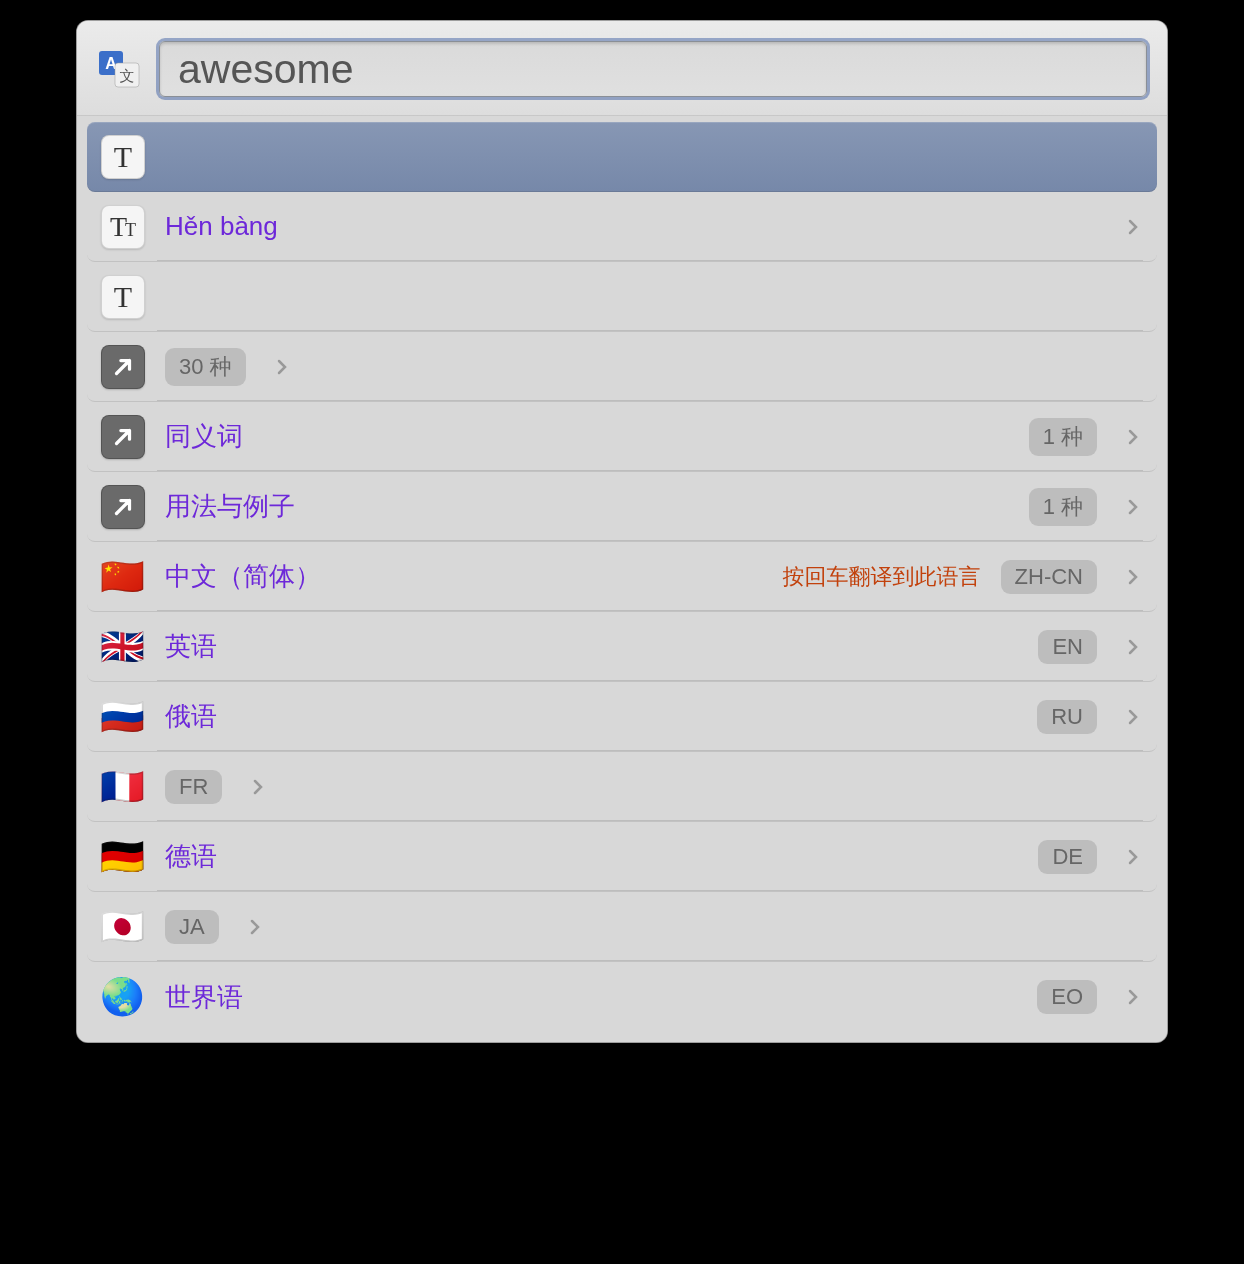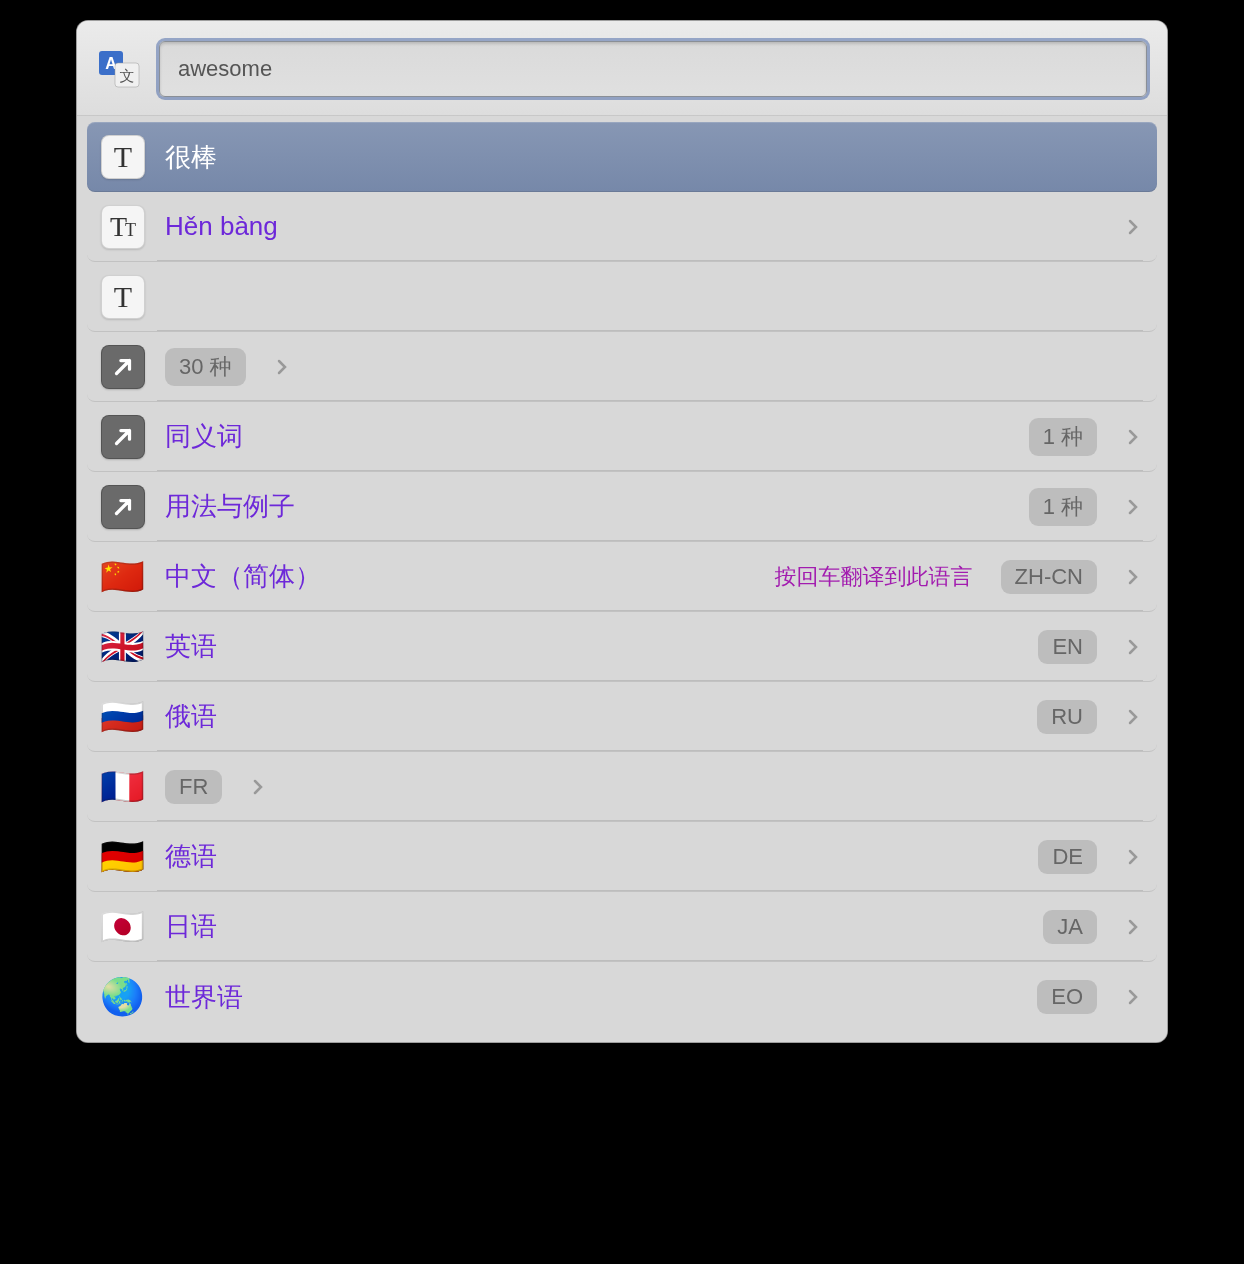--- a/index.html
+++ b/index.html
@@ -39,21 +39,21 @@
       flex-shrink: 0;
       position: relative;
     }
     .app-icon svg {
       width: 100%;
       height: 100%;
     }
     .search-input {
       flex: 1;
       height: 56px;
-      font-size: 22px;
+      font-size: 41px;
       color: #555;
       background: linear-gradient(#dadada, #e0e0e0);
       border: 1px solid #8a8f96;
       border-radius: 6px;
       padding: 0 18px;
       box-shadow: 0 0 0 3px rgba(80,110,170,0.55), inset 0 2px 3px rgba(0,0,0,0.15);
       outline: none;
       font-family: inherit;
     }
     .results {
@@ -136,22 +136,21 @@
     .row-label {
       flex: 1;
       font-size: 26px;
       color: #6d28d9;
     }
     .result-row.selected .row-label {
       color: #fff;
     }
     .row-hint {
       font-size: 22px;
-      color: #a21caf;
-      margin-right: 8px;
+      color: #c2410c;
     }
     .row-badge {
       background: rgba(0,0,0,0.12);
       color: #666;
       font-size: 22px;
       padding: 4px 14px;
       border-radius: 9px;
       margin-right: 6px;
     }
     .row-chevron {
@@ -182,21 +181,20 @@
     </div>
     <input type="text" class="search-input" value="awesome" style="">
   </div>
 
   <div class="results">
 
     <div class="result-row selected">
       <div class="row-icon tile">
         <span class="t-glyph">T</span>
       </div>
-      <div class="row-label">很棒</div>
 
     </div>
 
     <div class="result-row">
       <div class="row-icon tile">
         <span class="tt-glyph">
             <span class="big">T</span>
             <span class="small">T</span>
           </span>
       </div>
@@ -318,21 +316,20 @@
       <div class="row-chevron">
         <svg viewBox="0 0 16 16" width="16" height="16">
             <path d="M5 2 L11 8 L5 14" stroke="#999" stroke-width="2.5" fill="none" stroke-linecap="round"></path>
           </svg>
       </div>
       <div class="row-sep"></div>
     </div>
 
     <div class="result-row">
       <div class="row-icon flag">🇯🇵</div>
-      <div class="row-label">日语</div>
       <div class="row-badge">JA</div>
       <div class="row-chevron">
         <svg viewBox="0 0 16 16" width="16" height="16">
             <path d="M5 2 L11 8 L5 14" stroke="#999" stroke-width="2.5" fill="none" stroke-linecap="round"></path>
           </svg>
       </div>
       <div class="row-sep"></div>
     </div>
 
     <div class="result-row">

